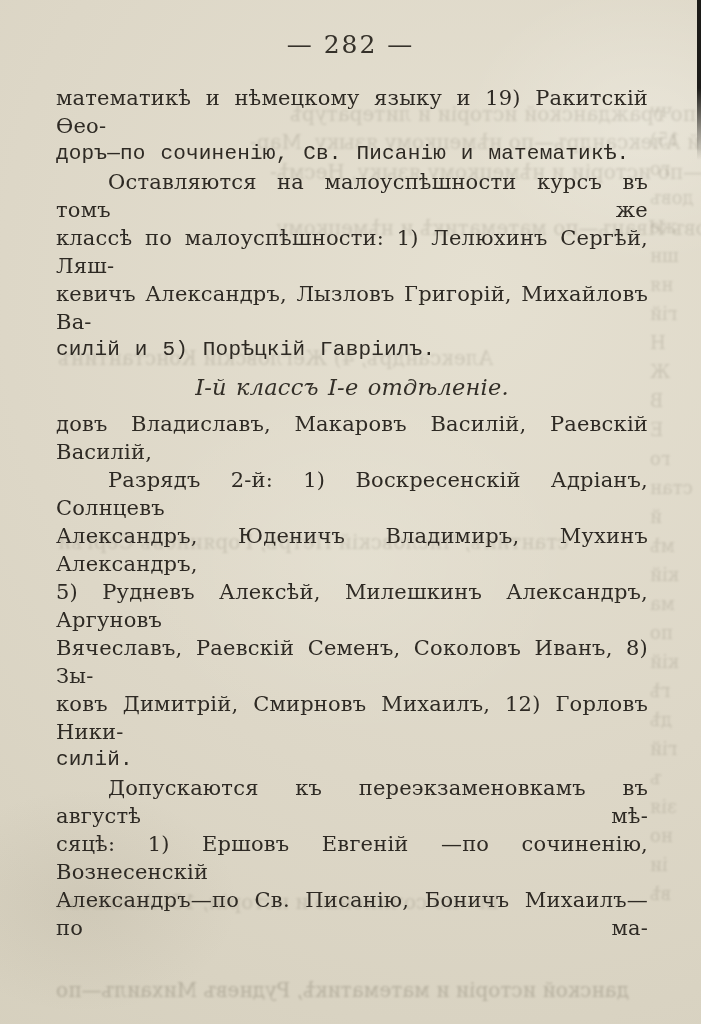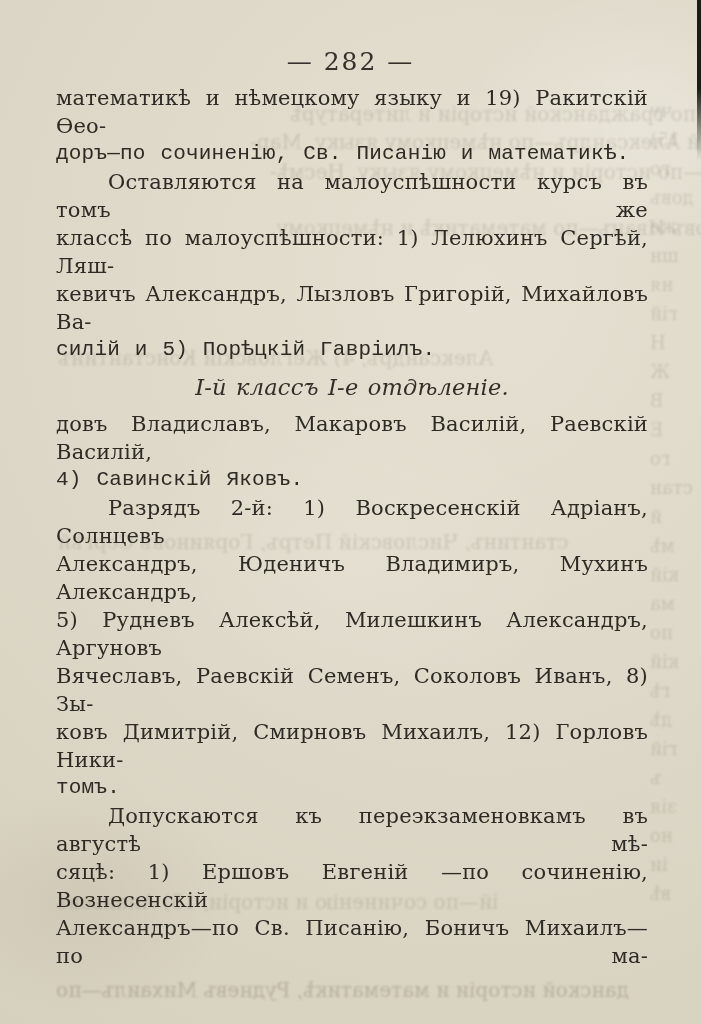--- a/index.html
+++ b/index.html
@@ -17,21 +17,20 @@
     background:
       radial-gradient(220px 160px at 12% 88%, rgba(120,110,90,.10), transparent 70%),
       radial-gradient(260px 200px at 92% 12%, rgba(255,255,250,.25), transparent 70%),
       radial-gradient(300px 240px at 50% 55%, rgba(255,255,245,.12), transparent 75%);
   }
   .pagenum{
     position:absolute;top:30px;left:0;width:100%;
     text-align:center;
     font-size:25px;letter-spacing:2px;color:#35312a;
     z-index:2;
-    margin-top:17px;
   }
   .body-text{
     position:absolute;left:56px;top:84px;width:592px;
     font-size:21px;line-height:28px;
     z-index:2;
     letter-spacing:.2px;
     word-spacing:2px;
   }
   .ln{text-align:justify;text-align-last:justify;}
   .ln.end{text-align-last:left;font-family:Liberation Mono, monospace;}
@@ -112,25 +111,24 @@
     <div class="ln">математикѣ и нѣмецкому языку и 19) Ракитскій Ѳео-</div>
     <div class="ln end">доръ—по сочиненію, Св. Писанію и математикѣ.</div>
     <div class="ln in">Оставляются на малоуспѣшности курсъ въ томъ же</div>
     <div class="ln">классѣ по малоуспѣшности: 1) Лелюхинъ Сергѣй, Ляш-</div>
     <div class="ln">кевичъ Александръ, Лызловъ Григорій, Михайловъ Ва-</div>
     <div class="ln end">силій и 5) Порѣцкій Гавріилъ.</div>
 
     <div class="heading">І-й классъ І-е отдѣленіе.</div>
 
     <div class="ln">довъ Владиславъ, Макаровъ Василій, Раевскій Василій,</div>
-    <div class="ln end">4) Савинскій Яковъ.</div>
     <div class="ln in">Разрядъ 2-й: 1) Воскресенскій Адріанъ, Солнцевъ</div>
     <div class="ln">Александръ, Юденичъ Владимиръ, Мухинъ Александръ,</div>
     <div class="ln">5) Рудневъ Алексѣй, Милешкинъ Александръ, Аргуновъ</div>
     <div class="ln">Вячеславъ, Раевскій Семенъ, Соколовъ Иванъ, 8) Зы-</div>
     <div class="ln">ковъ Димитрій, Смирновъ Михаилъ, 12) Горловъ Ники-</div>
-    <div class="ln end">томъ.</div>
+    <div class="ln end">силій.</div>
     <div class="ln in">Допускаются къ переэкзаменовкамъ въ августѣ мѣ-</div>
     <div class="ln">сяцѣ: 1) Ершовъ Евгеній —по сочиненію, Вознесенскій</div>
     <div class="ln">Александръ—по Св. Писанію, Боничъ Михаилъ—по ма-</div>
 
   </div>
 </div>
 
 </body></html>

